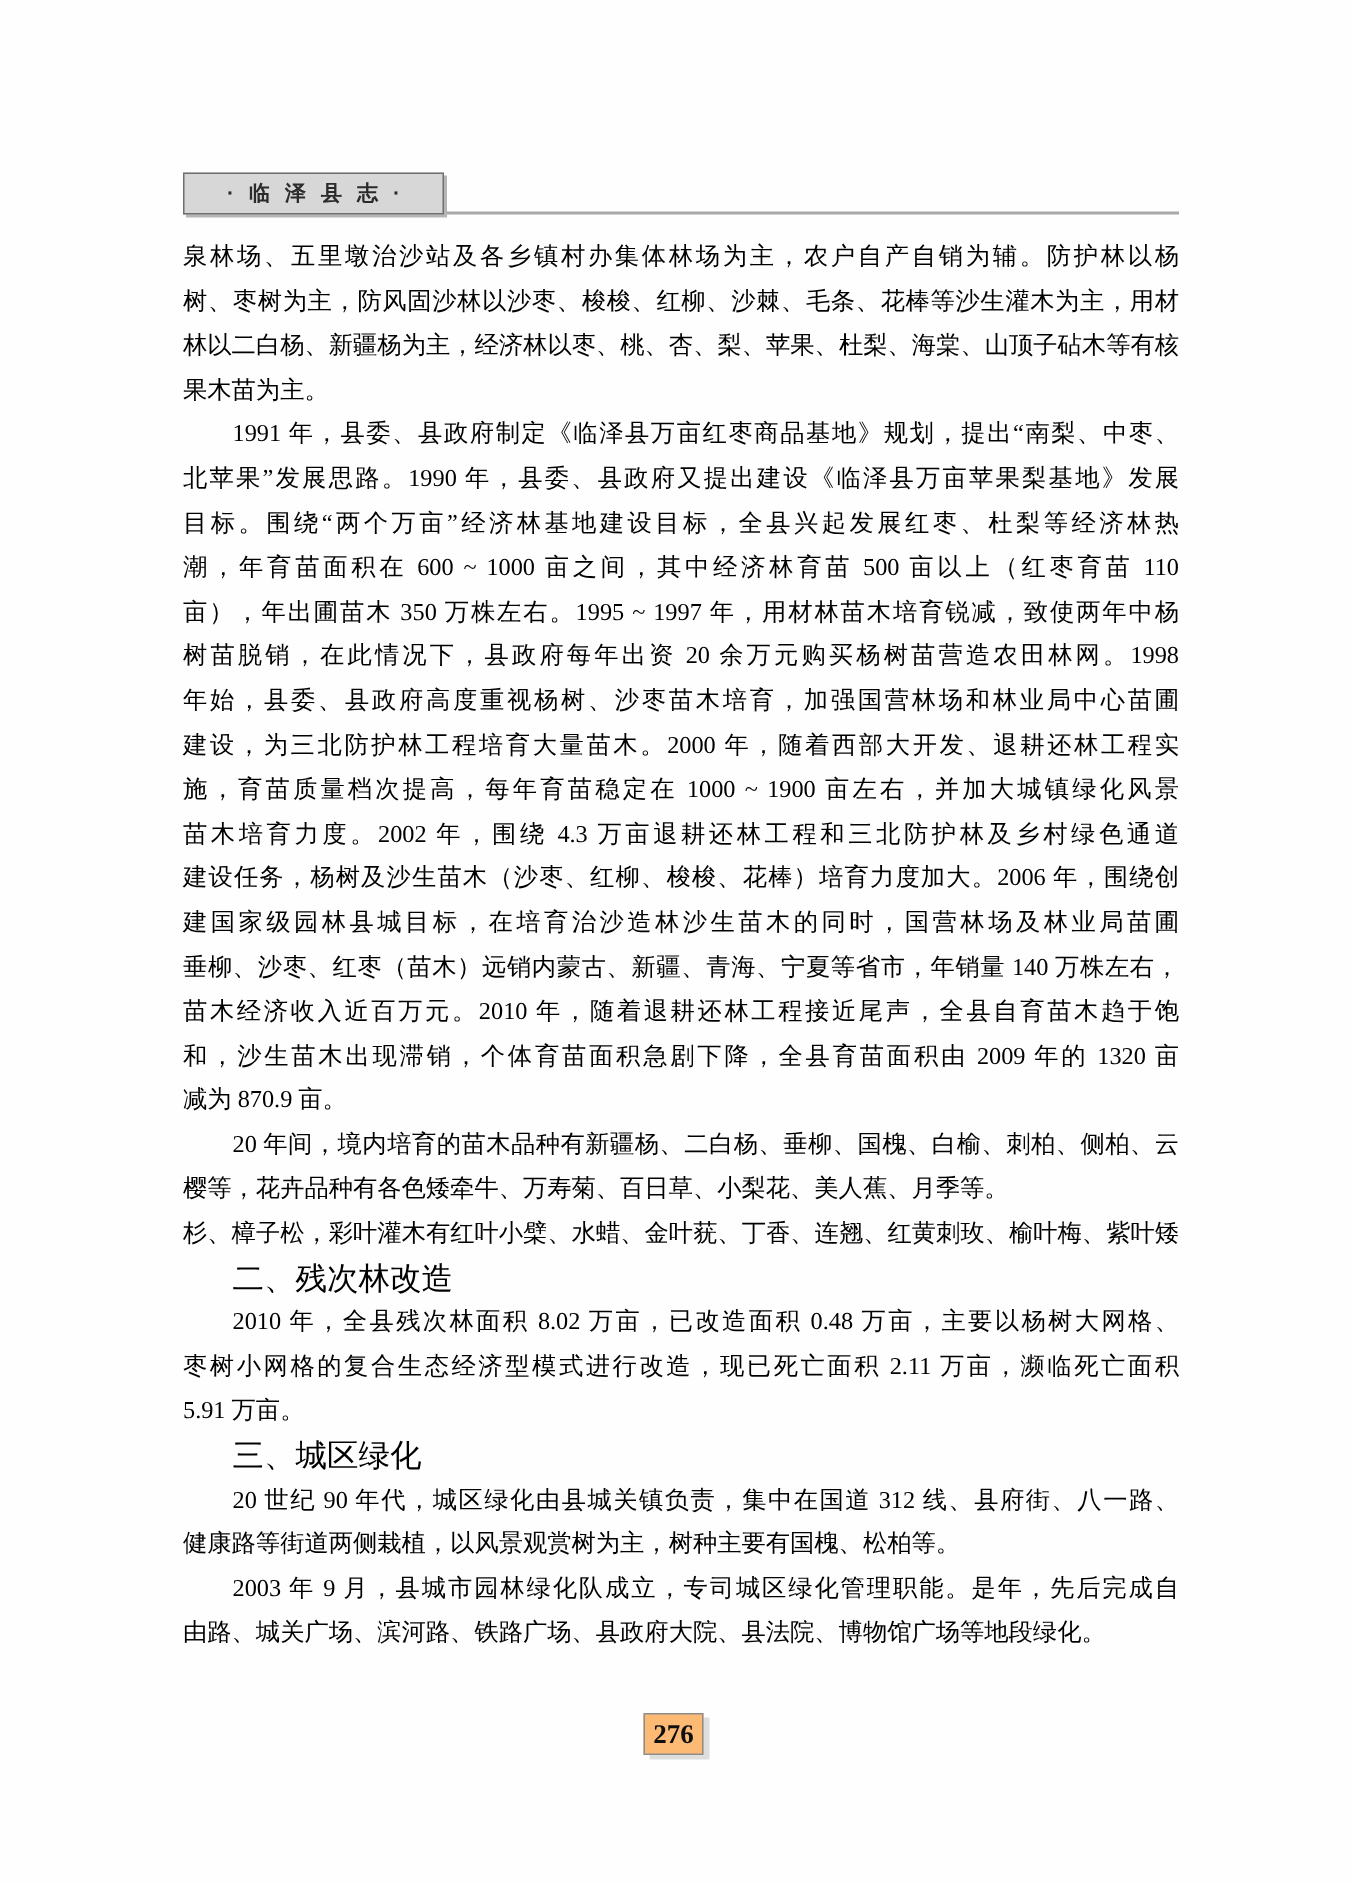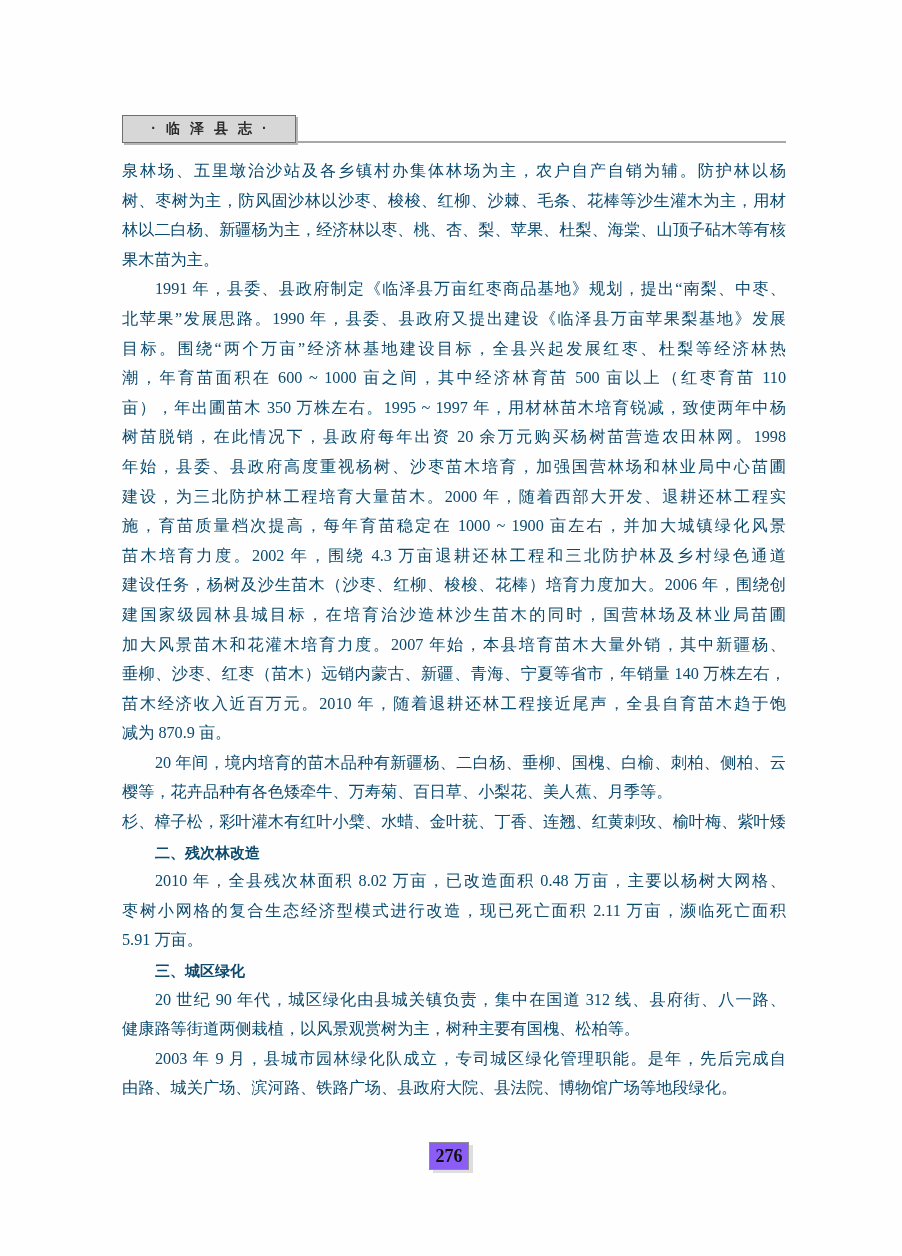--- a/index.html
+++ b/index.html
@@ -56,42 +56,42 @@
     color: #1b1b1b;
   }
   .line {
     font-size: 16.2px;
     line-height: 29.6px;
     height: 29.6px;
     white-space: nowrap;
     text-align: justify;
     text-align-last: left;
     text-justify: inter-character;
-    color: #0c4a6e;
+    color: #000000;
   }
   .line.fill {
     white-space: normal;
     text-align-last: justify;
   }
   .line.indent {
     text-indent: 33px;
   }
   .line.bold {
     font-family: "Liberation Sans", "DejaVu Sans", sans-serif;
-    font-weight: bold;
-    font-size: 15px;
+    font-weight: normal;
+    font-size: 21px;
   }
   
   .page-number-box {
     position: absolute;
     left: 429px;
     top: 1142px;
     min-width: 40px;
     height: 28px;
-    background: #8b5cf6;
+    background: #fdba74;
     border: 1px solid #8d8d8d;
     box-shadow: 4px 3px 0 #dedede;
     display: flex;
     align-items: center;
     justify-content: center;
     box-sizing: border-box;
   }
   .page-number-box span {
     font-family: "Liberation Serif", "DejaVu Serif", serif;
     font-weight: bold;
@@ -120,23 +120,23 @@
       <div class="line fill">目标。围绕“两个万亩”经济林基地建设目标，全县兴起发展红枣、杜梨等经济林热</div>
       <div class="line fill">潮，年育苗面积在 600 ~ 1000 亩之间，其中经济林育苗 500 亩以上（红枣育苗 110</div>
       <div class="line fill">亩），年出圃苗木 350 万株左右。1995 ~ 1997 年，用材林苗木培育锐减，致使两年中杨</div>
       <div class="line fill">树苗脱销，在此情况下，县政府每年出资 20 余万元购买杨树苗营造农田林网。1998</div>
       <div class="line fill">年始，县委、县政府高度重视杨树、沙枣苗木培育，加强国营林场和林业局中心苗圃</div>
       <div class="line fill">建设，为三北防护林工程培育大量苗木。2000 年，随着西部大开发、退耕还林工程实</div>
       <div class="line fill">施，育苗质量档次提高，每年育苗稳定在 1000 ~ 1900 亩左右，并加大城镇绿化风景</div>
       <div class="line fill">苗木培育力度。2002 年，围绕 4.3 万亩退耕还林工程和三北防护林及乡村绿色通道</div>
       <div class="line fill">建设任务，杨树及沙生苗木（沙枣、红柳、梭梭、花棒）培育力度加大。2006 年，围绕创</div>
       <div class="line fill">建国家级园林县城目标，在培育治沙造林沙生苗木的同时，国营林场及林业局苗圃</div>
-      <div class="line fill">加大风景苗木和花灌木培育力度。2007 年始，本县培育苗木大量外销，其中新疆杨、</div>
       <div class="line fill">垂柳、沙枣、红枣（苗木）远销内蒙古、新疆、青海、宁夏等省市，年销量 140 万株左右，</div>
       <div class="line fill">苗木经济收入近百万元。2010 年，随着退耕还林工程接近尾声，全县自育苗木趋于饱</div>
+      <div class="line fill">和，沙生苗木出现滞销，个体育苗面积急剧下降，全县育苗面积由 2009 年的 1320 亩</div>
       <div class="line">减为 870.9 亩。</div>
       <div class="line fill indent">20 年间，境内培育的苗木品种有新疆杨、二白杨、垂柳、国槐、白榆、刺柏、侧柏、云</div>
       <div class="line">樱等，花卉品种有各色矮牵牛、万寿菊、百日草、小梨花、美人蕉、月季等。</div>
       <div class="line fill">杉、樟子松，彩叶灌木有红叶小檗、水蜡、金叶莸、丁香、连翘、红黄刺玫、榆叶梅、紫叶矮</div>
       <div class="line indent bold">二、残次林改造</div>
       <div class="line fill indent">2010 年，全县残次林面积 8.02 万亩，已改造面积 0.48 万亩，主要以杨树大网格、</div>
       <div class="line fill">枣树小网格的复合生态经济型模式进行改造，现已死亡面积 2.11 万亩，濒临死亡面积</div>
       <div class="line">5.91 万亩。</div>
       <div class="line indent bold">三、城区绿化</div>
       <div class="line fill indent">20 世纪 90 年代，城区绿化由县城关镇负责，集中在国道 312 线、县府街、八一路、</div>

